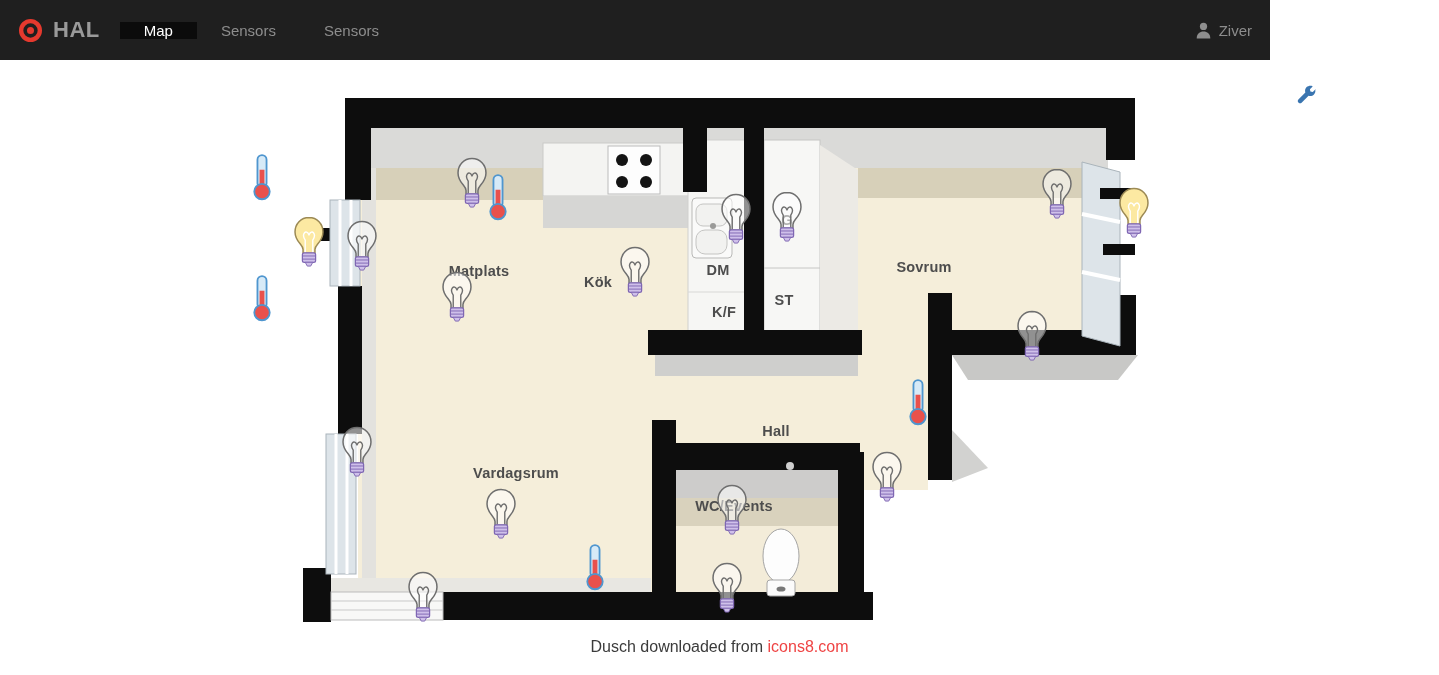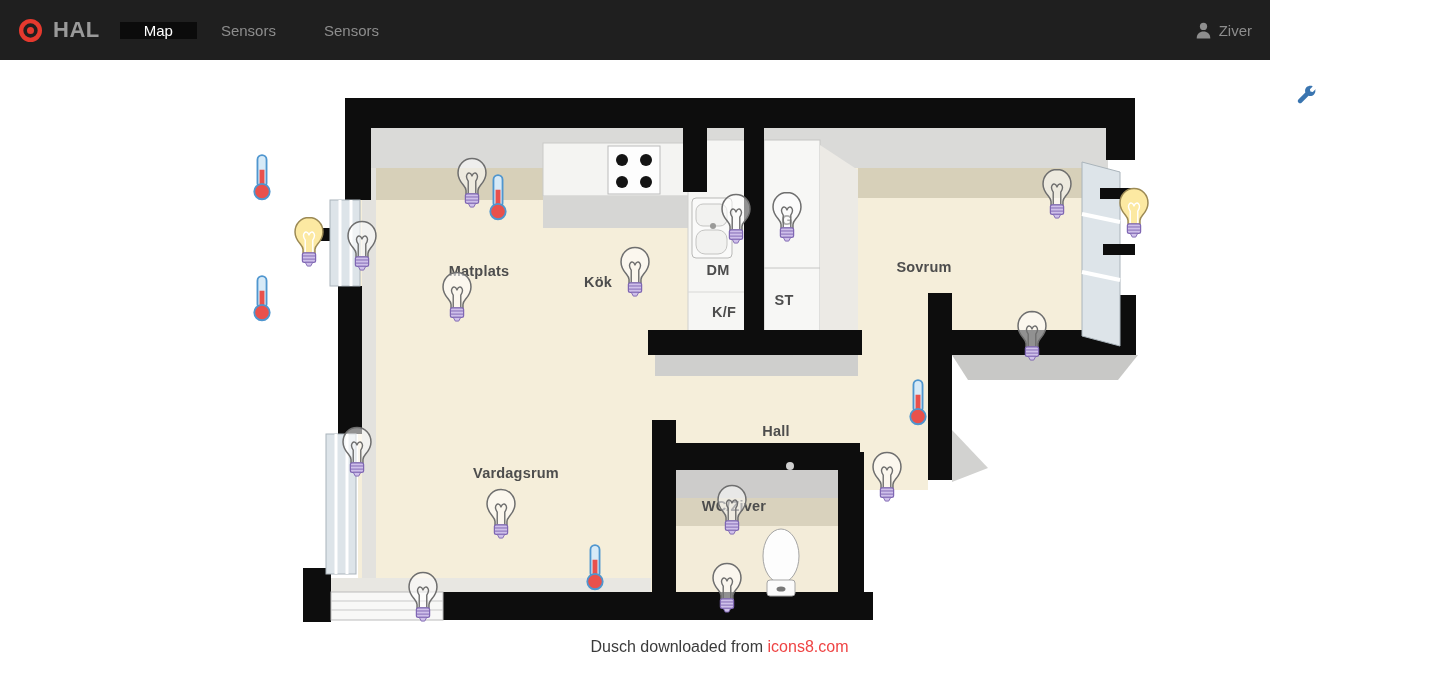--- a/index.html
+++ b/index.html
@@ -157,21 +157,21 @@
   </div>
 <div class="room-label" style="left: 447px; top: 211px; margin-left: 32px;">Matplats</div>
     <div class="room-label" style="left: 598px; top: 222px;">Kök</div>
     <div class="room-label" style="left: 711px; top: 210px; margin-left: 7px;">DM</div>
     <div class="room-label" style="left: 724px; top: 252px;">K/F</div>
     <div class="room-label" style="left: 784px; top: 240px;">ST</div>
     <div class="room-label" style="left: 787px; top: 160px;">G</div>
     <div class="room-label" style="left: 924px; top: 207px;">Sovrum</div>
     <div class="room-label" style="left: 776px; top: 354px; margin-top: 17px;">Hall</div>
     <div class="room-label" style="left: 516px; top: 413px;">Vardagsrum</div>
-    <div class="room-label" style="left: 734px; top: 446px;">WC/Ziver</div>
+    <div class="room-label" style="left: 734px; top: 446px;">WC/Events</div>
     <div class="map-icon" style="left: 472px; top: 123px;">
       <svg width="34" height="53" viewBox="0 0 36 56">
     <path d="M18 2C9.4 2 3.2 8.8 3.2 17.3c0 5.3 2.6 9.3 5.6 12.9 1.6 1.9 2.9 3.6 2.9 5.8V40h12.6v-4c0-2.2 1.3-3.9 2.9-5.8 3-3.6 5.6-7.6 5.6-12.9C32.8 8.8 26.6 2 18 2z" fill="rgba(255,255,255,0.55)" stroke="#6f6f6f" stroke-width="1.6"></path>
     <path d="M14 39V26c-4.5-7 1.2-12 4-5.5 2.8-6.5 8.5-1.5 4 5.5v13" fill="none" stroke="#6f6f6f" stroke-width="1.5" stroke-linejoin="round"></path>
     <rect x="11" y="39.5" width="14" height="10" rx="2" fill="#cfc0ea" stroke="#7f67b3" stroke-width="1.3"></rect>
     <line x1="11.5" y1="42.8" x2="24.5" y2="42.8" stroke="#7f67b3"></line>
     <line x1="11.5" y1="46.1" x2="24.5" y2="46.1" stroke="#7f67b3"></line>
     <path d="M14 49.5h8l-2.2 4h-3.6z" fill="#cfc0ea" stroke="#7f67b3" stroke-width="1"></path>
   </svg>
     </div>

